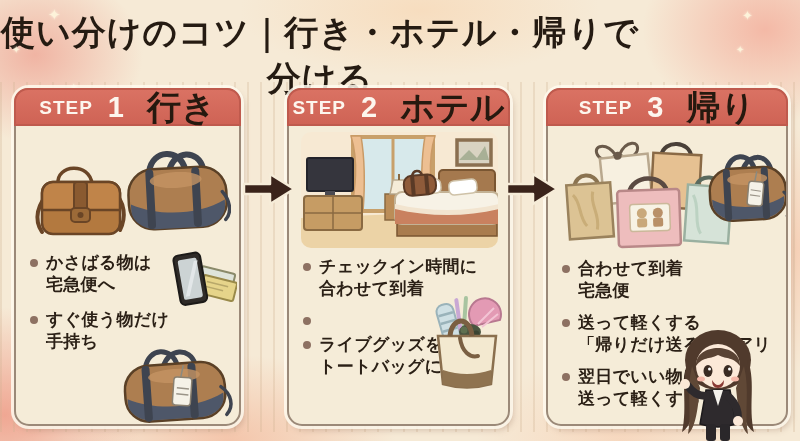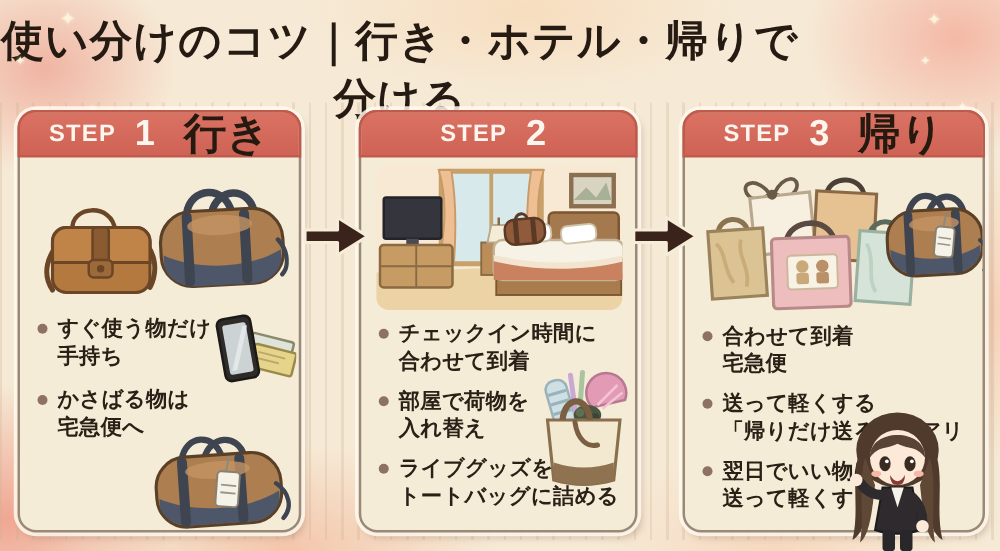--- a/index.html
+++ b/index.html
@@ -105,27 +105,27 @@
           <path d="M4,56 C32,70 72,70 98,56 L98,62 A25,20 0 0 1 75,82 L27,82 A25,20 0 0 1 4,62 Z" fill="#4e5769"></path>
           <rect x="20" y="22" width="8" height="60" rx="4" fill="#3e4450"></rect>
           <rect x="66" y="22" width="8" height="60" rx="4" fill="#3e4450"></rect>
           <ellipse cx="50" cy="34" rx="26" ry="8" fill="#c49463" opacity=".8"></ellipse>
           <path d="M96,48 C104,58 104,70 98,76" fill="none" stroke="#3e4450" stroke-width="3.5" stroke-linecap="round"></path>
         </g>
       </svg>
       <ul class="bullets">
         <li>
           <span class="dot"></span>
+          <span class="btext">かさばる物は
+宅急便へ</span>
+        </li>
+        <li>
+          <span class="dot"></span>
           <span class="btext">すぐ使う物だけ
 手持ち</span>
-        </li>
-        <li>
-          <span class="dot"></span>
-          <span class="btext">かさばる物は
-宅急便へ</span>
         </li>
       </ul>
       <svg class="icon-phone" width="68" height="60" viewBox="0 0 68 60">
         <g transform="rotate(14 48 32)">
           <rect x="30" y="20" width="34" height="19" rx="2" fill="#dfe4da" stroke="#8a8a6a" stroke-width="2"></rect>
           <rect x="34" y="28" width="34" height="19" rx="2" fill="#e6d48a" stroke="#9a8a4a" stroke-width="2"></rect>
           <line x1="38" y1="34" x2="60" y2="34" stroke="#b8a86a" stroke-width="1.5"></line>
           <line x1="38" y1="39" x2="56" y2="39" stroke="#b8a86a" stroke-width="1.5"></line>
         </g>
         <g transform="rotate(-10 20 30)">
@@ -150,20 +150,21 @@
           <line x1="63" y1="54" x2="75" y2="56" stroke="#9a9488" stroke-width="1.5"></line>
         </g>
       </svg>
     </div>
   </section>
 
   <section class="panel p2">
     <header class="panel-header">
       <span class="step-word">STEP</span>
       <span class="step-num">2</span>
+      <span class="step-label">ホテル</span>
     </header>
     <div class="panel-body">
       <svg class="topillus" width="197" height="116" viewBox="0 0 197 116">
         <defs>
             <clipPath id="roomclip">
               <rect x="0" y="0" width="197" height="116" rx="10"></rect>
             </clipPath>
           </defs>
         <g clip-path="url(#roomclip)">
           <rect x="0" y="0" width="197" height="116" fill="#f7e9d3"></rect>
@@ -207,22 +208,20 @@
         </g>
       </svg>
       <ul class="bullets">
         <li>
           <span class="dot"></span>
           <span class="btext">チェックイン時間に
 合わせて到着</span>
         </li>
         <li>
           <span class="dot"></span>
-          <span class="btext">部屋で荷物を
-入れ替え</span>
         </li>
         <li>
           <span class="dot"></span>
           <span class="btext">ライブグッズを
 トートバッグに詰める</span>
         </li>
       </ul>
       <svg class="icon-tote" width="74" height="100" viewBox="0 0 74 100">
         <g transform="rotate(-16 18 32)">
           <rect x="10" y="12" width="17" height="38" rx="7" fill="#cfe0e4" stroke="#9ab3ba" stroke-width="2"></rect>

